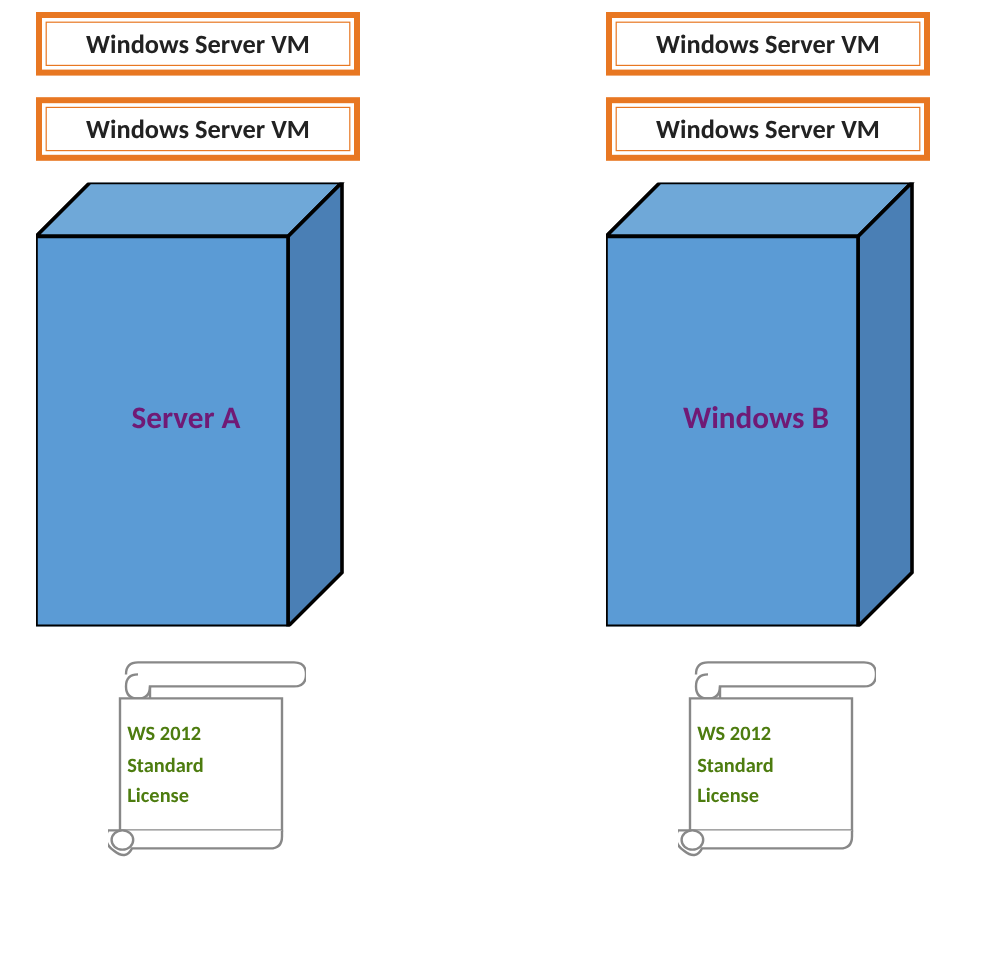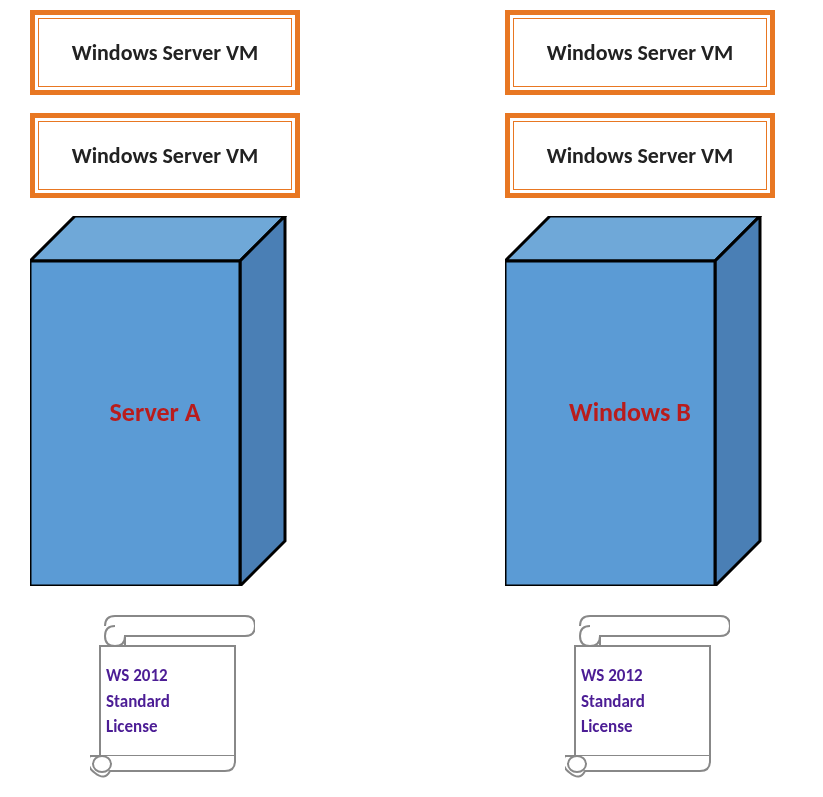--- a/index.html
+++ b/index.html
@@ -18,21 +18,21 @@
     .col-b { left: 505px; top: 10px; }
     .vm-box {
       border: 5px solid #e87722;
       padding: 3px;
       margin-bottom: 18px;
       background: #fff;
       width: 270px;
     }
     .vm-box .inner {
       border: 1px solid #e87722;
-      padding: 20px 8px;
+      padding: 4px 8px;
       text-align: center;
       font-size: 22px;
       font-weight: bold;
       color: #222;
     }
     .server-cube {
       position: relative;
       width: 260px;
       height: 370px;
       margin-top: 15px;
@@ -42,36 +42,36 @@
       height: 100%;
     }
     .server-label {
       position: absolute;
       top: 180px;
       left: 0;
       width: 205px;
       text-align: center;
       font-size: 26px;
       font-weight: bold;
-      color: #b91c1c;
+      color: #701a75;
       padding-left: 45px;
     }
     .scroll {
       position: relative;
       margin-top: 25px;
       margin-left: 60px;
     }
     .scroll svg { display: block; }
     .scroll-text {
       position: absolute;
       top: 52px;
       left: 16px;
       font-size: 17px;
       font-weight: bold;
-      color: #4c1d95;
+      color: #4d7c0f;
       line-height: 1.5;
     }
   </style>
 </head>
 <body>
 
 <div class="column col-a">
   <div class="vm-box">
     <div class="inner">Windows Server VM</div>
   </div>

